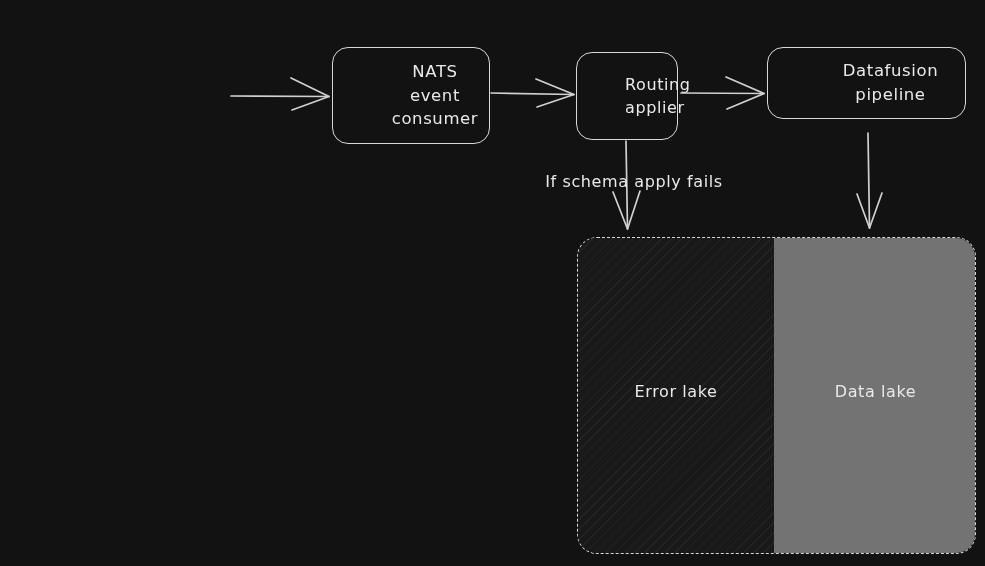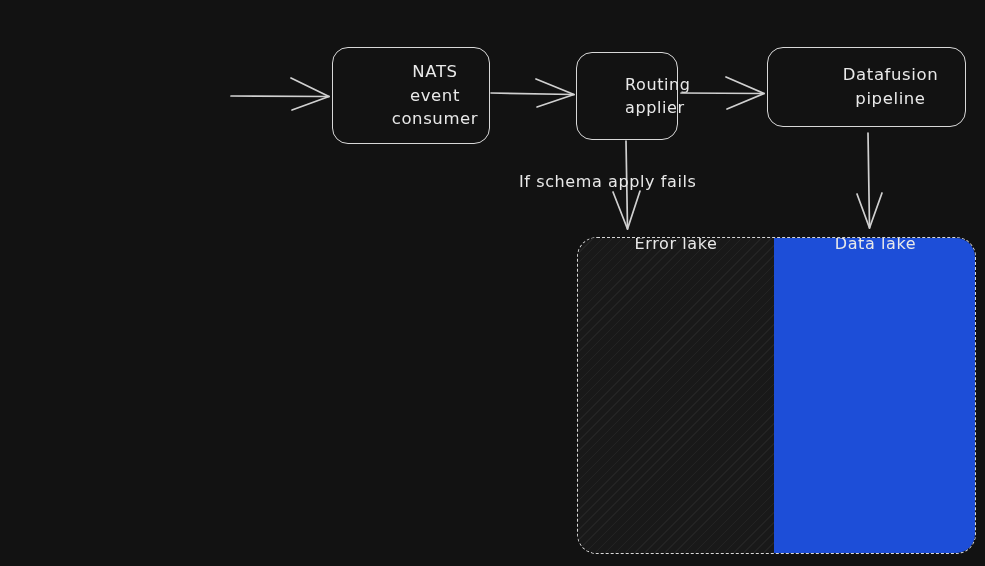--- a/index.html
+++ b/index.html
@@ -57,69 +57,70 @@
   }
   #nats-event-consumer {
     left: 332px; top: 47px; width: 158px; height: 97px;
     font-size: 16.5px;
   }
   #schema-applier {
     left: 576px; top: 52px; width: 102px; height: 88px;
     font-size: 16px;
   }
   #datafusion-pipeline {
-    left: 767px; top: 47px; width: 199px; height: 80px;
+    left: 767px; top: 47px; width: 199px; height: 72px;
     font-size: 16.5px;
   }
 
   
   #lake-container {
     position: absolute;
     left: 577px; top: 237px; width: 399px; height: 317px;
     box-sizing: border-box;
     border: 1.8px dashed #d8d8d8;
     border-radius: 20px;
     overflow: hidden;
     background: transparent;
   }
   .lake-half {
     position: absolute;
     top: 0;
     height: 100%;
     display: flex;
-    align-items: flex-start;
+    align-items: center;
     justify-content: center;
     color: #e9e9e9;
     font-size: 16px;
     letter-spacing: 0.6px;
     font-family: "DejaVu Sans", sans-serif;
   }
   #error-lake {
     left: 0;
     width: 196px;
     background-color: #191919;
     background-image: repeating-linear-gradient(
         -45deg,
         rgba(255,255,255,0.045) 0px,
         rgba(255,255,255,0.045) 1px,
         rgba(255,255,255,0.0) 1px,
         rgba(255,255,255,0.0) 7px);
   }
   #data-lake {
     left: 196px;
     width: 203px;
-    background-color: #1d4ed8;
+    background-color: #737373;
   }
   .lake-title { position: relative; top: -4px; }
 
   
   #schema-fail-label {
     position: absolute;
     left: 519px; top: 172px;
     width: 230px;
+    text-align: center;
     color: #e9e9e9;
     font-size: 16px;
     letter-spacing: 0.6px;
     font-family: "DejaVu Sans", sans-serif;
     pointer-events: none;
   }
 
   
   svg.edges {
     position: absolute;

